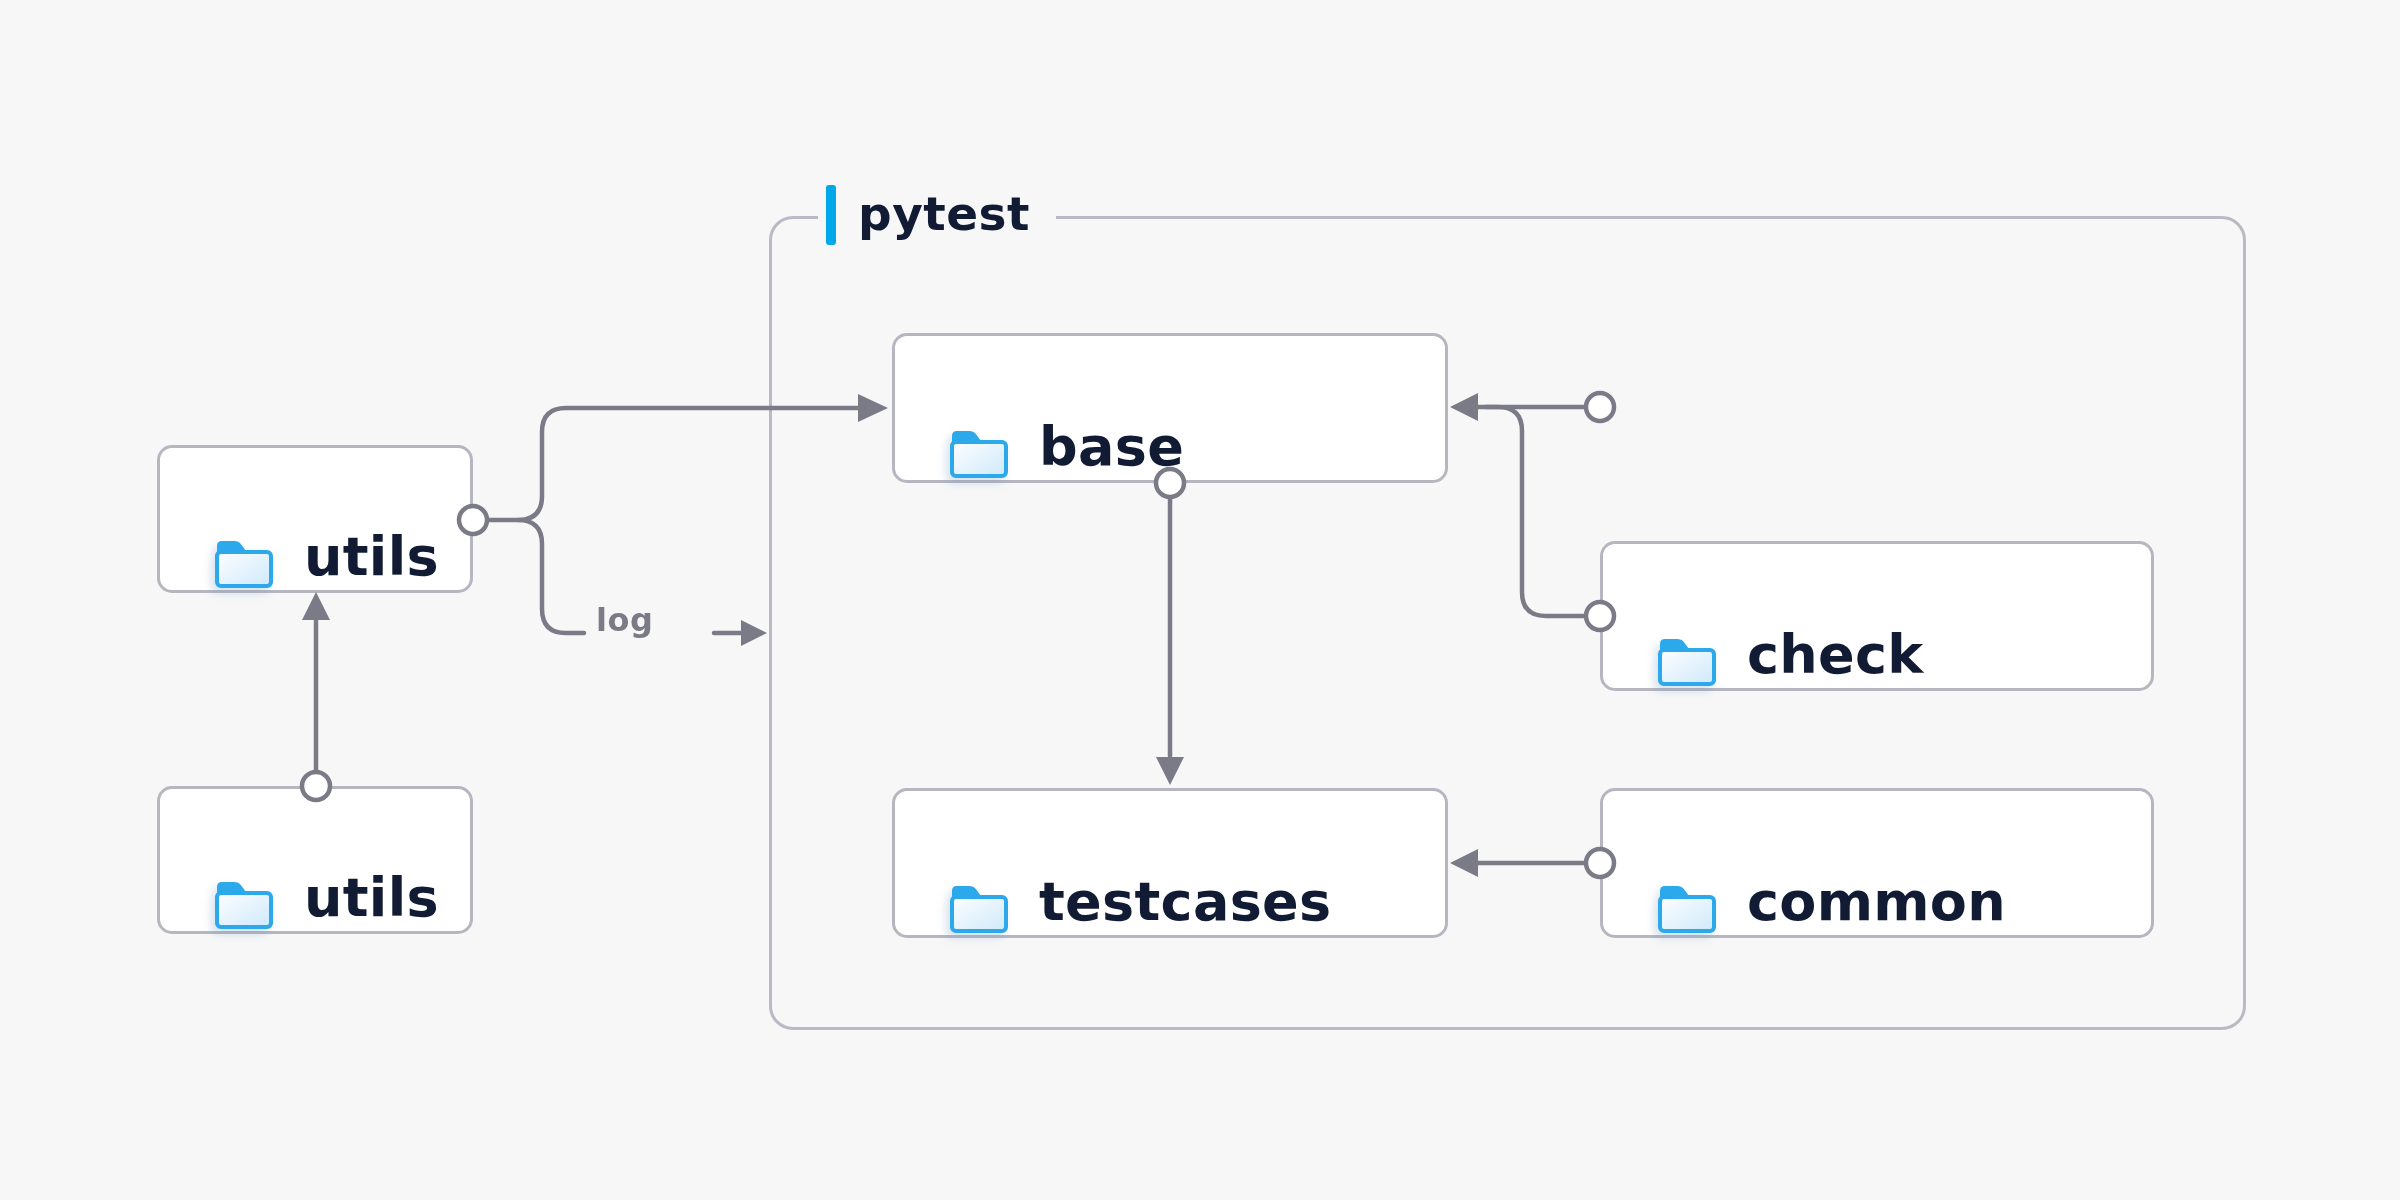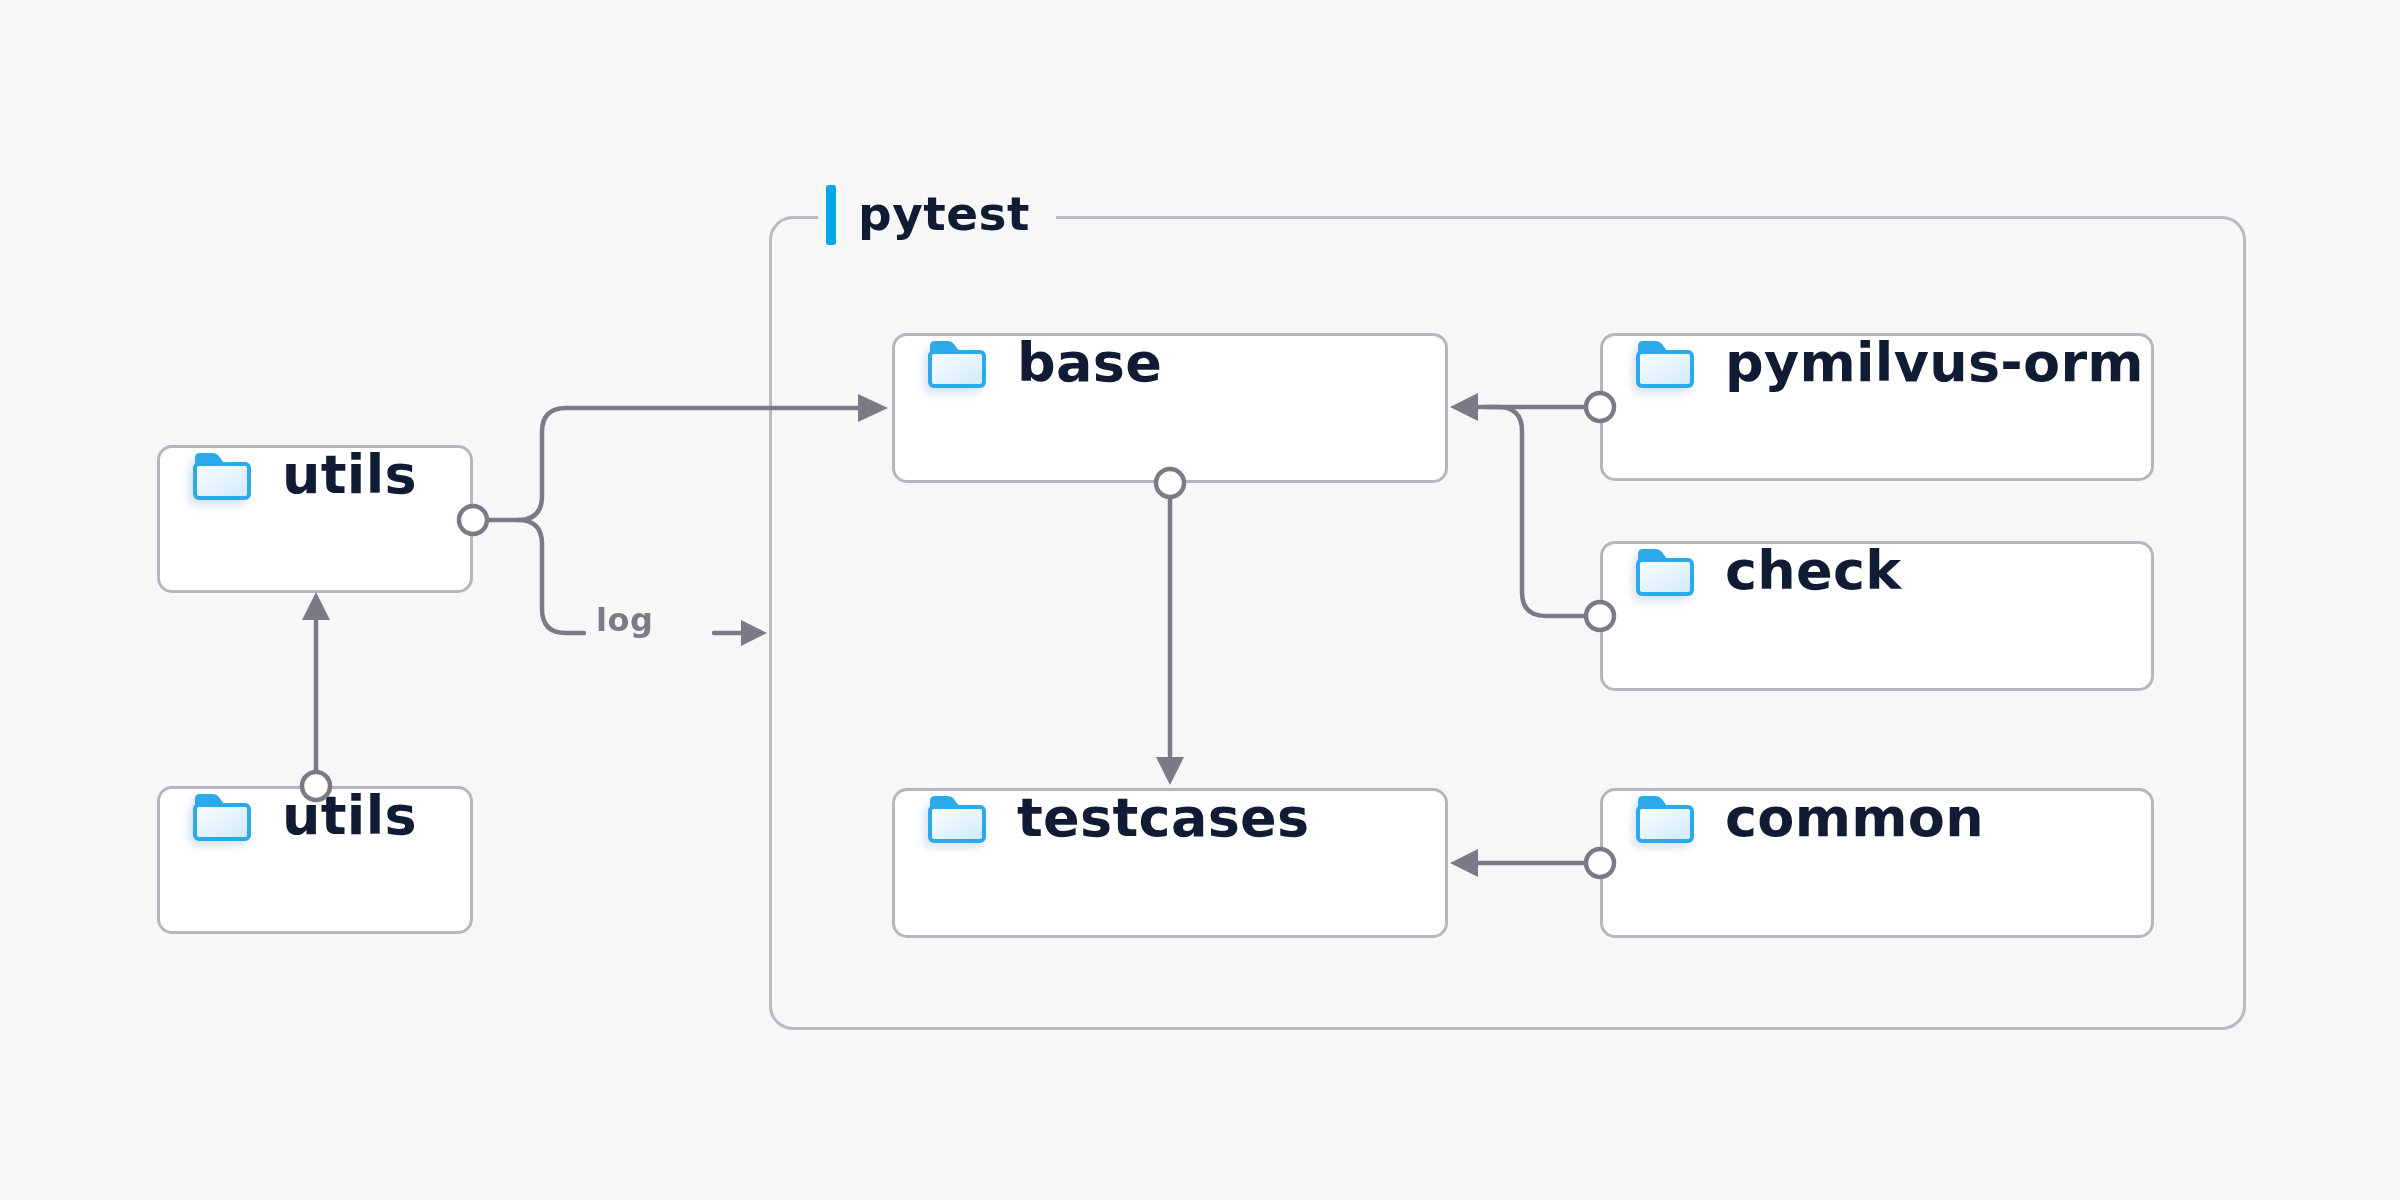--- a/index.html
+++ b/index.html
@@ -55,22 +55,22 @@
     padding-bottom: 4px;
   }
   
   .node {
     position: absolute;
     background: #ffffff;
     border: 3px solid #b6b6c0;
     border-radius: 15px;
     box-sizing: border-box;
     display: flex;
-    align-items: flex-start;
-    padding-left: 30px;
+    align-items: flex-end;
+    padding-left: 52px;
     gap: 28px;
     z-index: 2;
   }
   .node .label {
     font-size: 54px;
     font-weight: 600;
     color: #111b33;
     letter-spacing: 0.3px;
     line-height: 1;
     padding-bottom: 6px;
@@ -168,29 +168,20 @@
   <div class="node" style="left:892px; top:333px; width:556px; height:150px">
     <span class="folder">
       <svg width="64" height="54" viewBox="0 0 64 54">
         <path d="M5 17 V10 Q5 5 10 5 H22 Q26.5 5 29 8.2 L35.5 17 Z" fill="#2ca9ea"></path>
         <rect x="5" y="16" width="54" height="34" rx="4" fill="url(#folderGrad)" stroke="#2ca9ea" stroke-width="4"></rect>
       </svg>
     </span>
     <span class="label">base</span>
   </div>
 
-  <div class="node" style="left:1600px; top:333px; width:554px; height:148px">
-    <span class="folder">
-      <svg width="64" height="54" viewBox="0 0 64 54">
-        <path d="M5 17 V10 Q5 5 10 5 H22 Q26.5 5 29 8.2 L35.5 17 Z" fill="#2ca9ea"></path>
-        <rect x="5" y="16" width="54" height="34" rx="4" fill="url(#folderGrad)" stroke="#2ca9ea" stroke-width="4"></rect>
-      </svg>
-    </span>
-    <span class="label">pymilvus-orm</span>
-  </div>
 
   <div class="node" style="left:1600px; top:541px; width:554px; height:150px">
     <span class="folder">
       <svg width="64" height="54" viewBox="0 0 64 54">
         <path d="M5 17 V10 Q5 5 10 5 H22 Q26.5 5 29 8.2 L35.5 17 Z" fill="#2ca9ea"></path>
         <rect x="5" y="16" width="54" height="34" rx="4" fill="url(#folderGrad)" stroke="#2ca9ea" stroke-width="4"></rect>
       </svg>
     </span>
     <span class="label">check</span>
   </div>

